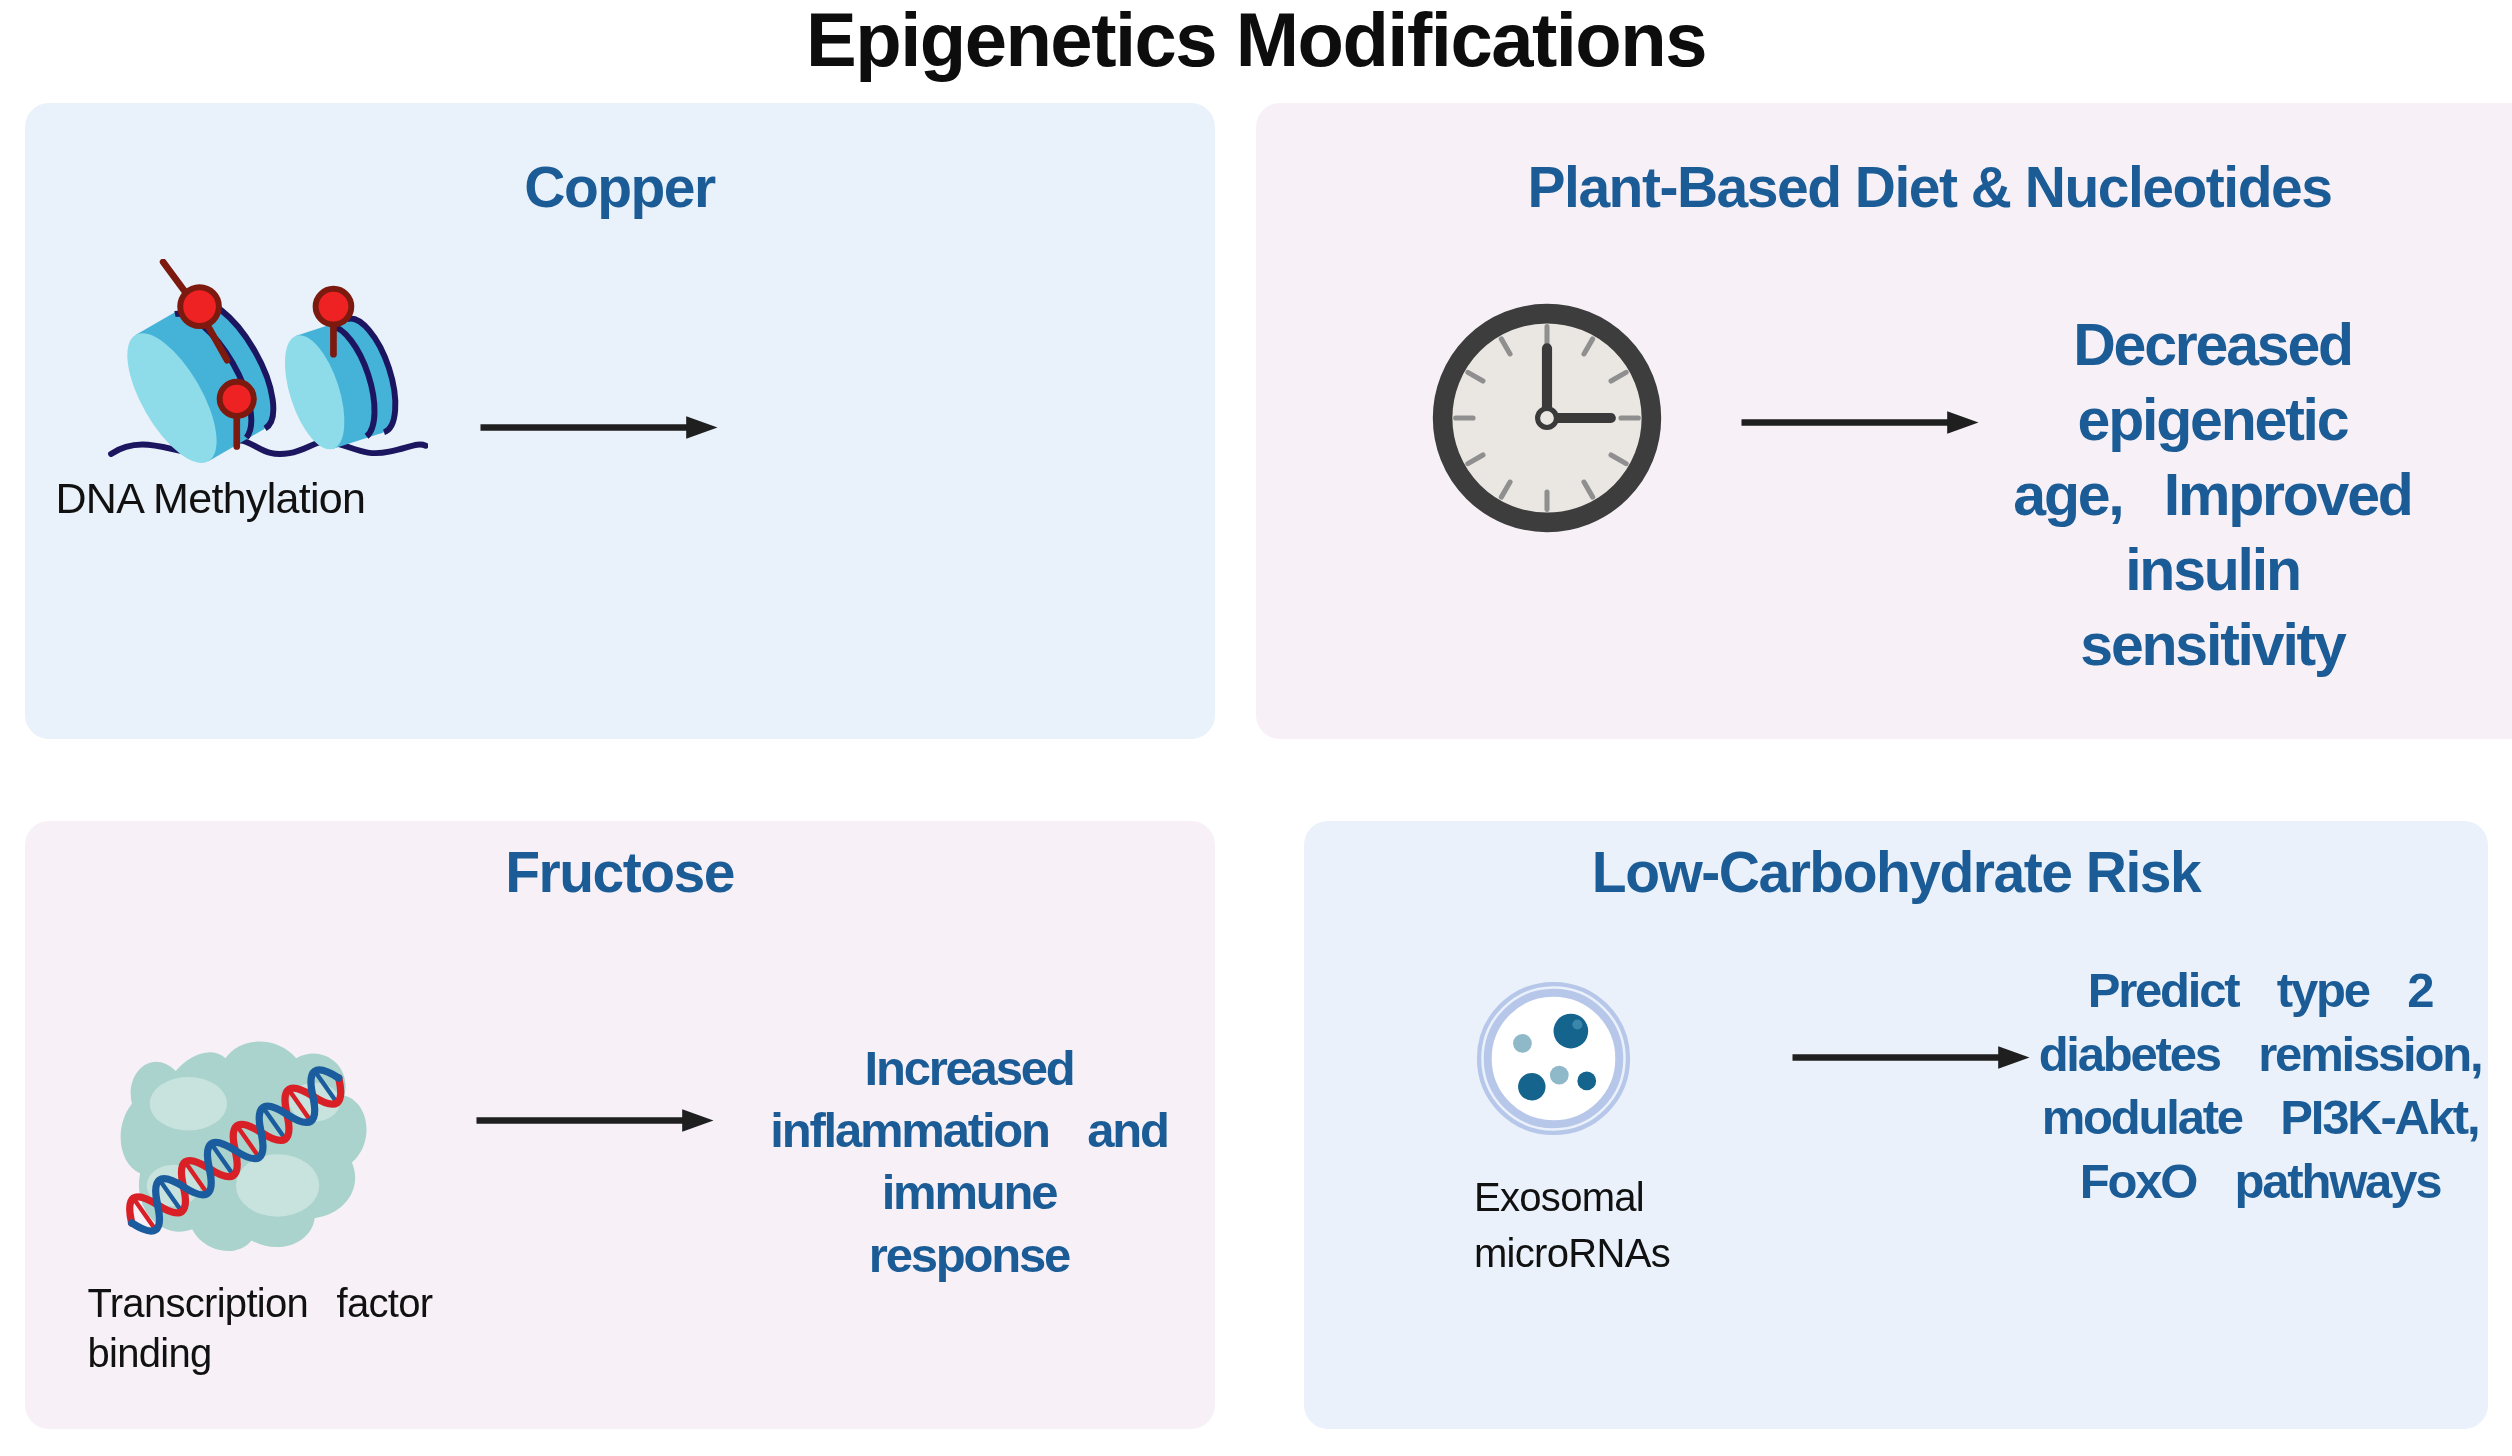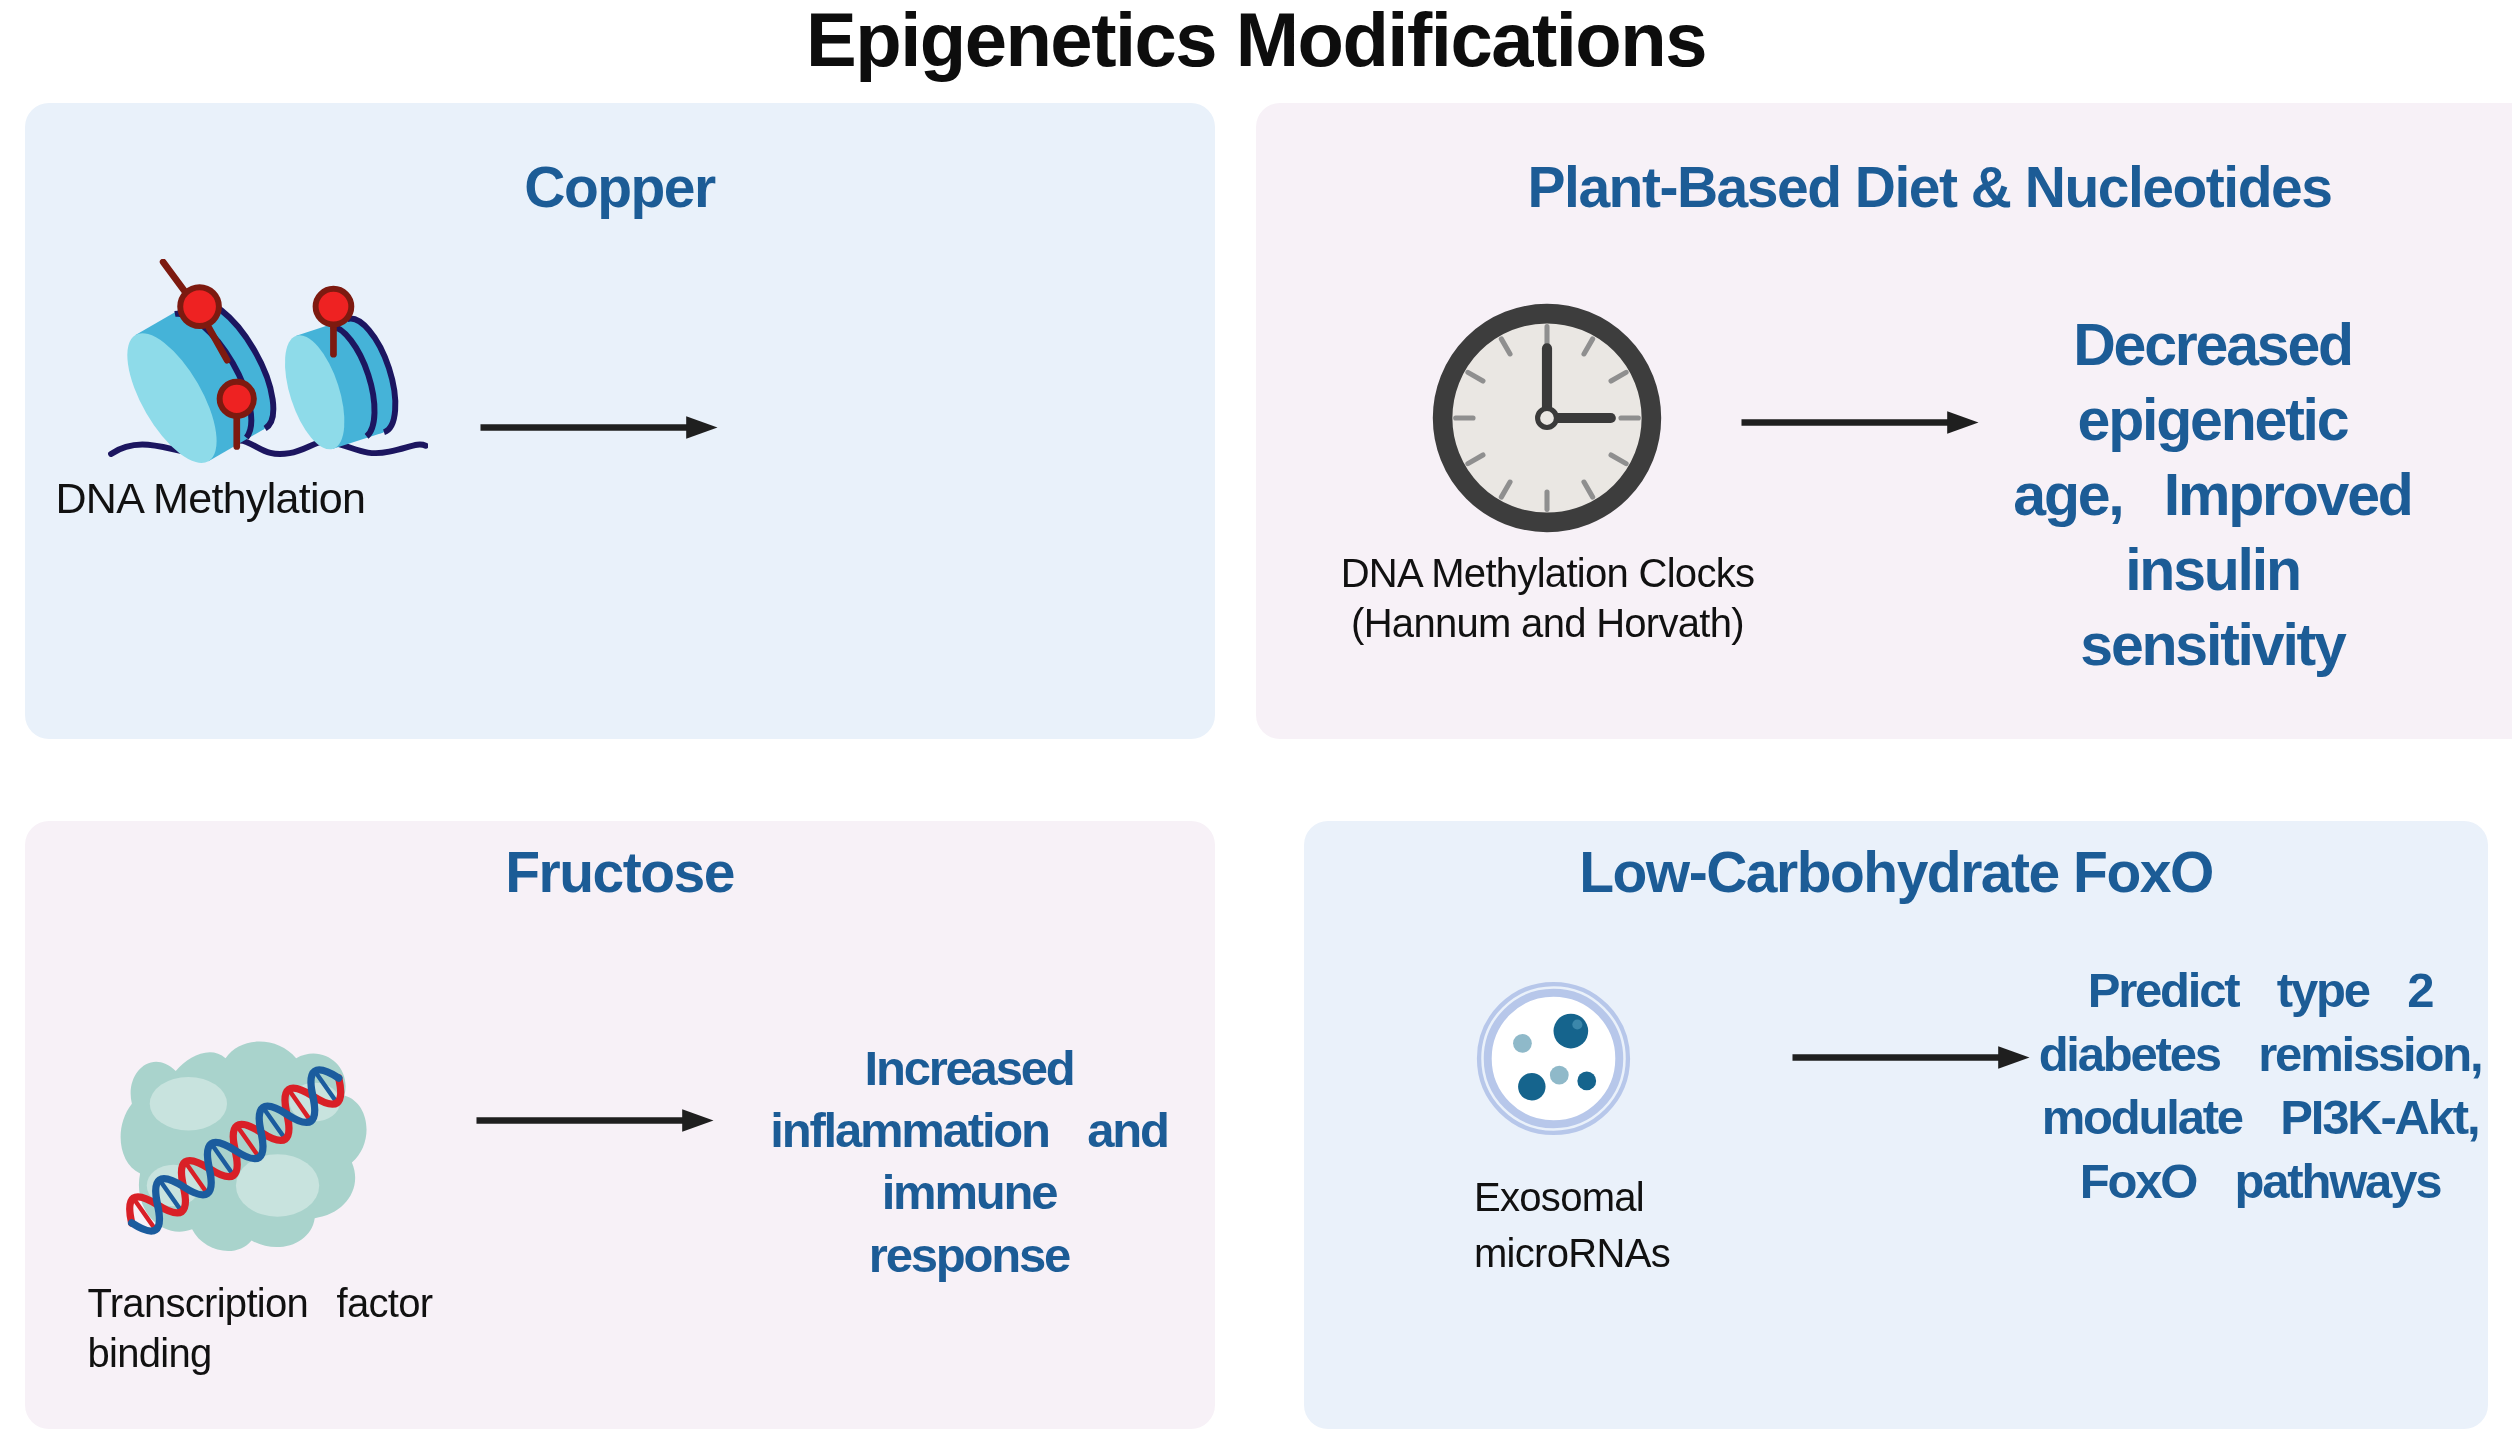--- a/index.html
+++ b/index.html
@@ -129,21 +129,20 @@
       <line x1="160" y1="34" x2="160" y2="58" transform="rotate(240 160 160)"></line>
       <line x1="160" y1="34" x2="160" y2="58" transform="rotate(270 160 160)"></line>
       <line x1="160" y1="34" x2="160" y2="58" transform="rotate(300 160 160)"></line>
       <line x1="160" y1="34" x2="160" y2="58" transform="rotate(330 160 160)"></line>
     </g>
     <line x1="160" y1="160" x2="160" y2="64" stroke="#3a3a3a" stroke-width="14" stroke-linecap="round"></line>
     <line x1="160" y1="160" x2="248" y2="160" stroke="#3a3a3a" stroke-width="14" stroke-linecap="round"></line>
     <circle cx="160" cy="160" r="13" fill="#eae7e3" stroke="#3a3a3a" stroke-width="7"></circle>
   </svg>
 
-  <div class="figure-label">DNA Methylation Clocks (Hannum and Horvath)</div>
 
   <svg class="arrow" viewBox="0 0 322 36" aria-hidden="true">
     <line x1="2" y1="18" x2="280" y2="18" stroke="#1f1f1f" stroke-width="9"></line>
     <polygon points="278,3 320,18 278,33" fill="#1f1f1f"></polygon>
   </svg>
 
   <p class="outcome">Decreased epigenetic age, Improved insulin sensitivity</p>
 </section>
 
 <section class="panel panel-fructose">
@@ -179,21 +178,21 @@
 
   <svg class="arrow" viewBox="0 0 322 36" aria-hidden="true">
     <line x1="2" y1="18" x2="280" y2="18" stroke="#1f1f1f" stroke-width="9"></line>
     <polygon points="278,3 320,18 278,33" fill="#1f1f1f"></polygon>
   </svg>
 
   <p class="outcome">Increased inflammation and immune response</p>
 </section>
 
 <section class="panel panel-lowcarb">
-  <h2>Low-Carbohydrate FoxO</h2>
+  <h2>Low-Carbohydrate Risk</h2>
 
   <svg class="icon" viewBox="0 0 220 220" aria-hidden="true">
     <circle cx="110" cy="110" r="103" fill="none" stroke="#b7c7ea" stroke-width="6"></circle>
     <circle cx="110" cy="110" r="91" fill="#ffffff" stroke="#b7c7ea" stroke-width="11"></circle>
     <circle cx="134" cy="72" r="24" fill="#15648d"></circle>
     <circle cx="143" cy="63" r="7" fill="#3b87ab"></circle>
     <circle cx="67" cy="89" r="13" fill="#8fb9c9"></circle>
     <circle cx="80" cy="149" r="19" fill="#15648d"></circle>
     <circle cx="118" cy="133" r="13" fill="#8fb9c9"></circle>
     <circle cx="156" cy="141" r="13" fill="#15648d"></circle>

